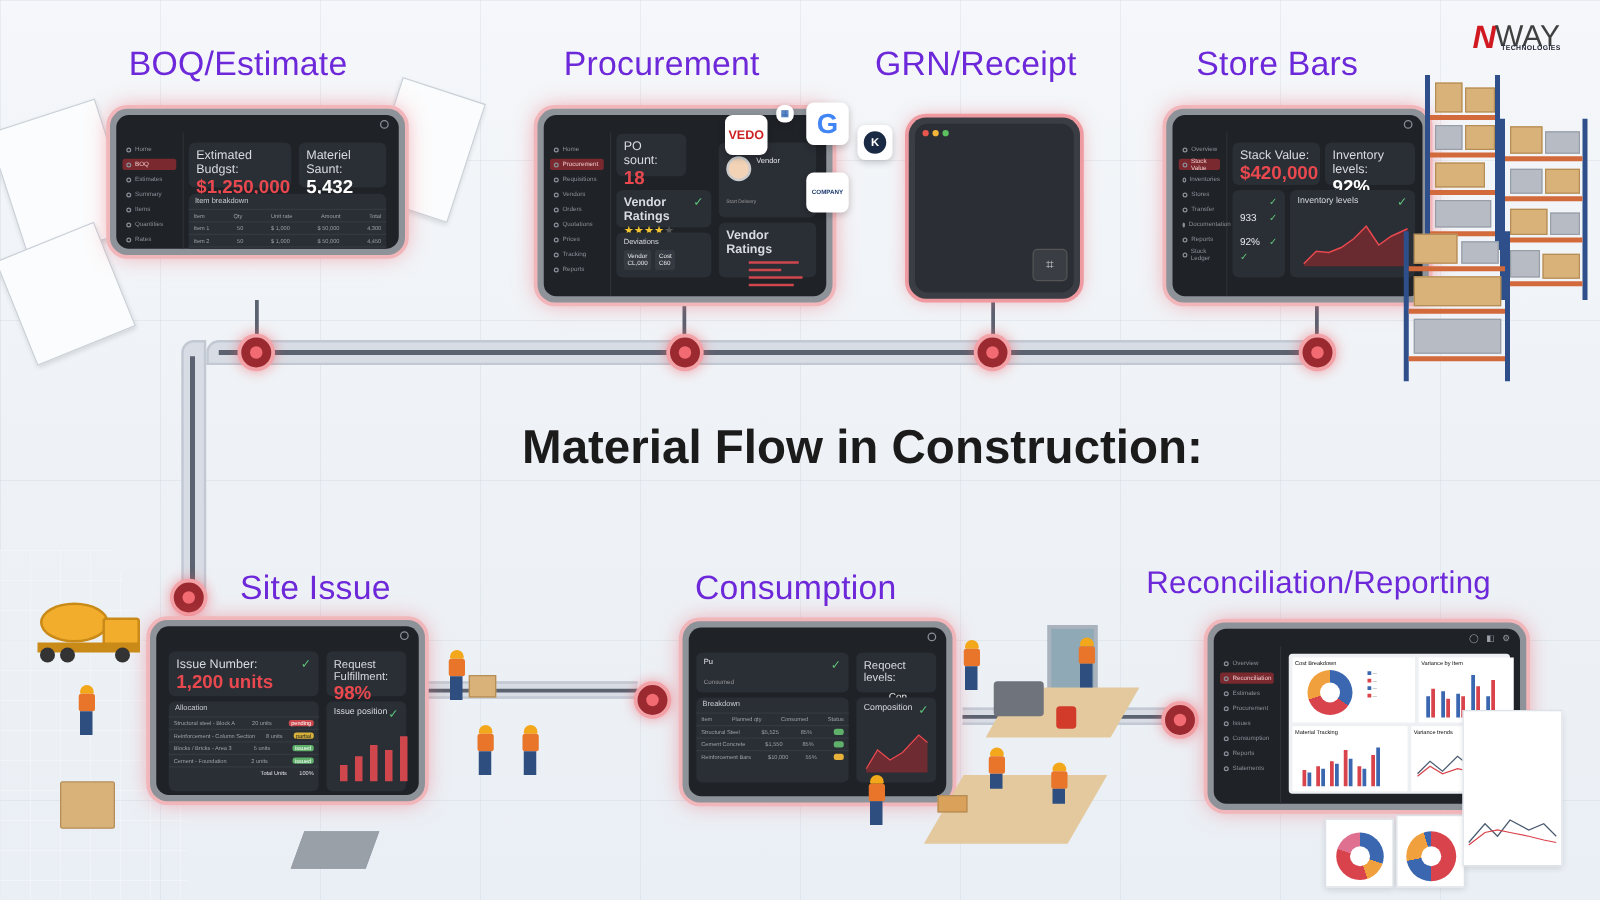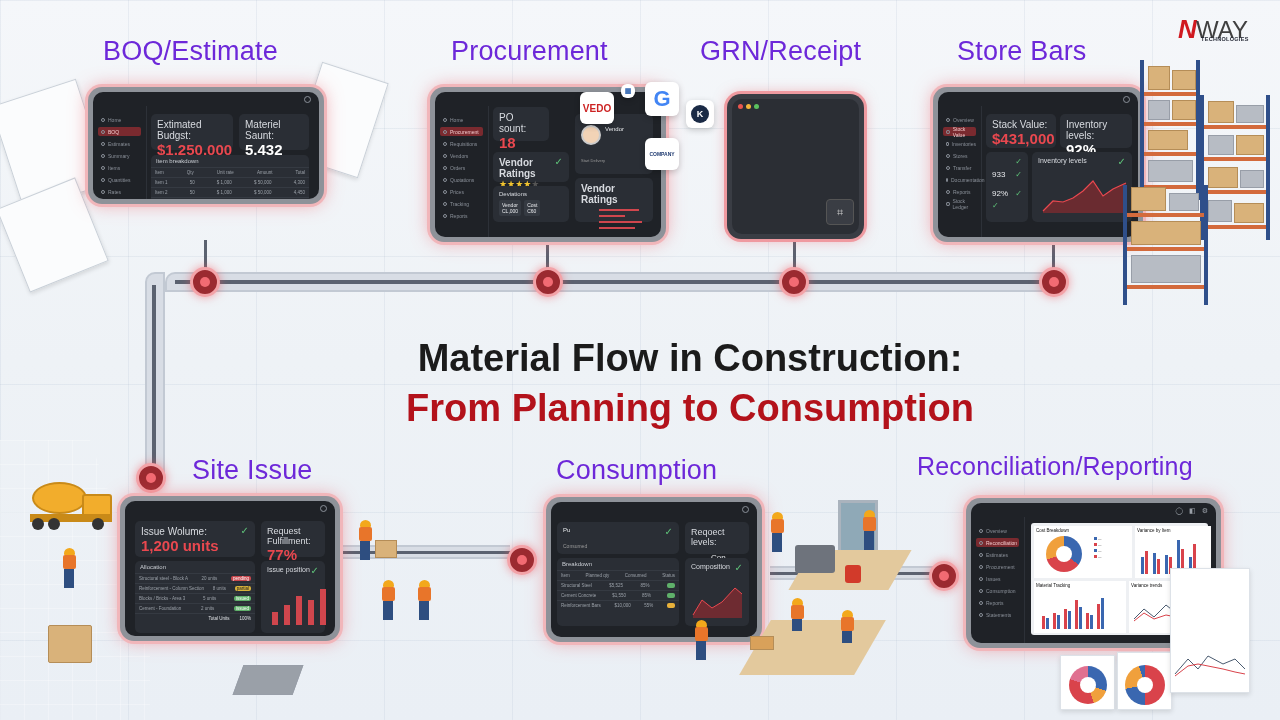--- a/index.html
+++ b/index.html
@@ -72,21 +72,20 @@
 <div class="stage-title" style="left:103px;top:36px">BOQ/Estimate</div>
 <div class="stage-title" style="left:451px;top:36px">Procurement</div>
 <div class="stage-title" style="left:700px;top:36px">GRN/Receipt</div>
 <div class="stage-title" style="left:957px;top:36px">Store Bars</div>
 <div class="stage-title" style="left:192px;top:455px">Site Issue</div>
 <div class="stage-title" style="left:556px;top:455px">Consumption</div>
 <div class="stage-title" style="left:917px;top:452px;font-size:25px">Reconciliation/Reporting</div>
 
 <div class="main-title">
   <span class="l1">Material Flow in Construction:</span>
-  <span class="l2">From Planning to Consumption</span>
 </div>
 
 <div>
   <div class="pipe" style="left:165px;top:272px;width:900px;height:20px;border-radius:10px 0 0 0;border-right:none"></div>
   <div class="pipe-core" style="left:175px;top:280px;width:890px;height:4px"></div>
   <div class="pipe" style="left:145px;top:272px;width:20px;height:210px;border-radius:10px 0 0 10px"></div>
   <div class="pipe-core" style="left:152px;top:285px;width:4px;height:190px"></div>
   <div class="pipe" style="left:340px;top:545px;width:170px;height:14px;border-left:none;border-right:none"></div>
   <div class="pipe-core" style="left:340px;top:551px;width:170px;height:3px"></div>
   <div class="pipe" style="left:770px;top:566px;width:170px;height:14px;border-left:none;border-right:none"></div>
@@ -330,21 +329,21 @@
           <span class="dot"></span>
           <span>Reports</span>
         </div>
       <div class="sb-item">
           <span class="dot"></span>
           <span>Stock Ledger</span>
         </div>
     </div>
     <div class="card" style="left:48px;top:22px;width:70px;height:34px">
       <div class="lbl">Stack Value:</div>
-      <div class="val red">$431,000</div>
+      <div class="val red">$420,000</div>
     </div>
     <div class="card" style="left:122px;top:22px;width:72px;height:34px">
       <div class="lbl">Inventory levels:</div>
       <div class="val white">92%</div>
     </div>
     <div class="card" style="left:48px;top:60px;width:42px;height:70px;font-size:8px">
       <div style="color:#5fc47a;text-align:right">✓</div>
       <div style="display:flex;justify-content:space-between;margin-top:4px">
           <span>933</span>
           <span style="color:#5fc47a">✓</span>
@@ -401,27 +400,27 @@
       <div class="sil" style="left:42px;top:8px;width:30px;height:18px"></div>
     <div class="box" style="left:4px;top:36px;width:70px;height:24px"></div>
     <div class="sil" style="left:4px;top:70px;width:70px;height:28px"></div>
   </div>
 </div>
 
 <div class="device" style="left:120px;top:496px;width:220px;height:145px">
   <div class="screen">
     <div class="gear"></div>
     <div class="card" style="left:10px;top:20px;width:120px;height:36px">
-      <div class="lbl">Issue Wolume:</div>
+      <div class="lbl">Issue Number:</div>
       <span class="check">✓</span>
       <div class="val red">1,200 units</div>
     </div>
     <div class="card" style="left:136px;top:20px;width:64px;height:36px">
       <div class="lbl" style="font-size:9px">Request Fulfillment:</div>
-      <div class="val red">77%</div>
+      <div class="val red">98%</div>
     </div>
     <div class="card" style="left:10px;top:60px;width:120px;height:72px;padding:3px 0">
       <div style="font-size:6px;padding:0 5px 3px;color:#c8ccd2">Allocation</div>
       <div class="tbl-row">
           <span>Structural steel - Block A</span>
           <span>20 units</span>
           <span style="background:#c9474d;color:#fff;padding:0 2px;border-radius:2px">pending</span>
         </div>
       <div class="tbl-row">
           <span>Reinforcement - Column Section</span>

